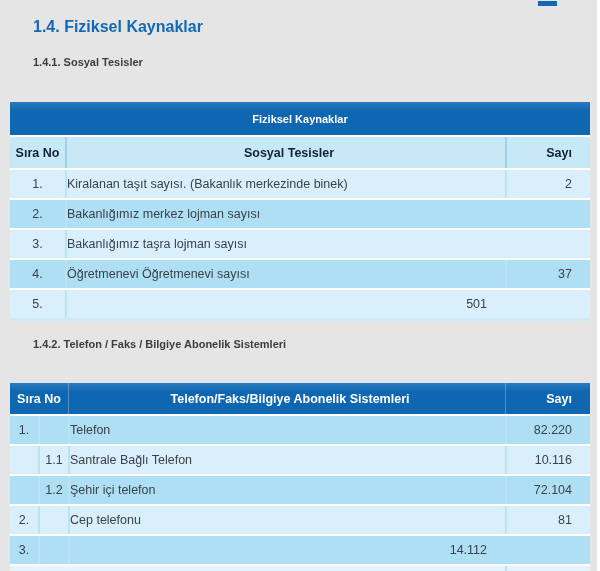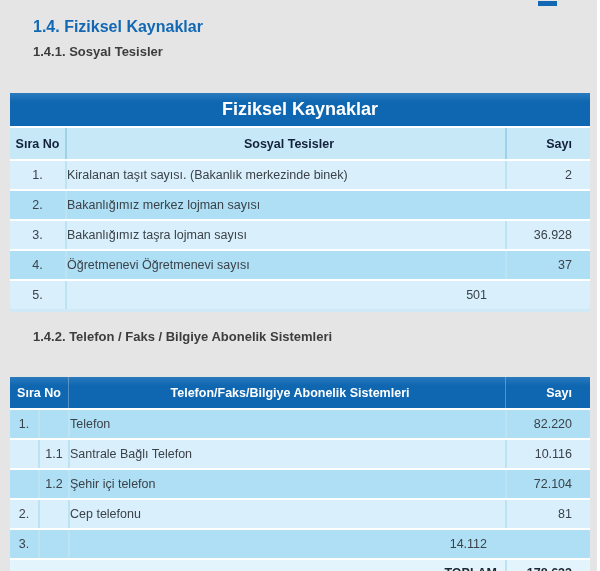--- a/index.html
+++ b/index.html
@@ -2,31 +2,31 @@
 <html><head>
 <meta charset="utf-8">
 <style>
   html,body{margin:0;padding:0;background:#fff;}
   .page{
     position:relative;width:597px;height:571px;background:#e5e5e5;overflow:hidden;
     font-family:"Liberation Sans",sans-serif;color:#3b4249;
   }
   .corner-dash{position:absolute;top:1px;left:538px;width:19px;height:5px;background:#1268b3;}
   h1.heading{margin:18px 0 0 33px;font-size:16px;font-weight:bold;color:#1268b3;}
-  h2.subheading{margin:8px 0 0 33px;font-size:13px;font-weight:bold;color:#3d3d3d;}
+  h2.subheading{margin:20px 0 0 33px;font-size:11px;font-weight:bold;color:#3d3d3d;}
   h2.sub2{margin-top:17px;}
 
   .table{width:580px;margin:0 10px;border-bottom:3px solid #cfe9f6;}
   .t1{margin-top:34px;}
   .t2{margin-top:33px;}
 
   .t-title{
     height:33px;display:flex;align-items:center;justify-content:center;
     background:linear-gradient(#2a7abe 0%,#0f67b1 28%,#0f67b1 100%);
-    color:#fff;font-weight:bold;font-size:18px;
+    color:#fff;font-weight:bold;font-size:11px;
   }
   .thead{background:linear-gradient(#2a7abe 0%,#0f67b1 28%,#0f67b1 100%);color:#fff;font-weight:bold;font-size:12.5px;height:31px;}
   .thead .c{border-left:1px solid rgba(255,255,255,0.28);}
   .thead .c:first-child{border-left:none;}
 
   .t1-grid{display:grid;grid-template-columns:55px 1fr 85px;}
   .t2-headgrid{display:grid;grid-template-columns:58px 1fr 85px;}
   .t2-grid{display:grid;grid-template-columns:28px 30px 1fr 85px;}
   .t2-total{display:grid;grid-template-columns:1fr 85px;height:26px;background:#e4f4fc;border-top:2px solid #fff;font-size:12.5px;}
 
@@ -73,21 +73,20 @@
           <div class="c desc">Kiralanan taşıt sayısı. (Bakanlık merkezinde binek)</div>
           <div class="c val">2</div>
         </div>
         <div class="t1-grid trow medium">
           <div class="c no">2.</div>
           <div class="c desc">Bakanlığımız merkez lojman sayısı</div>
         </div>
         <div class="t1-grid trow light">
           <div class="c no">3.</div>
           <div class="c desc">Bakanlığımız taşra lojman sayısı</div>
-          <div class="c val">36.928</div>
         </div>
         <div class="t1-grid trow medium">
           <div class="c no">4.</div>
           <div class="c desc">Öğretmenevi Öğretmenevi sayısı</div>
           <div class="c val">37</div>
         </div>
         <div class="t1-grid trow light">
           <div class="c no">5.</div>
           <div class="c val">501</div>
         </div>

